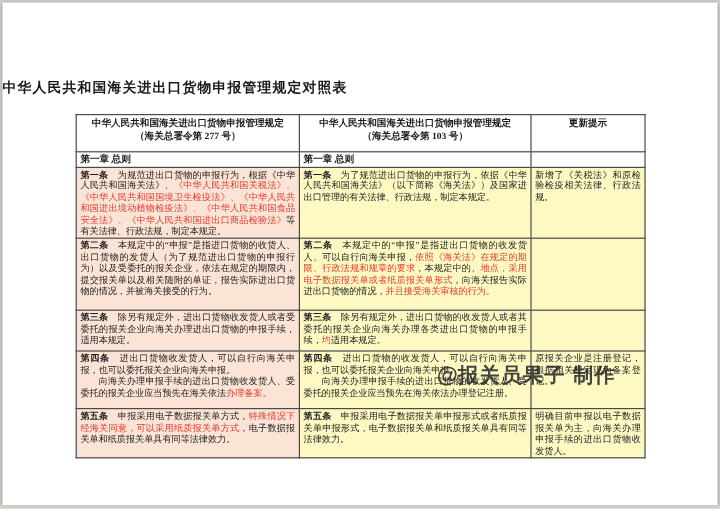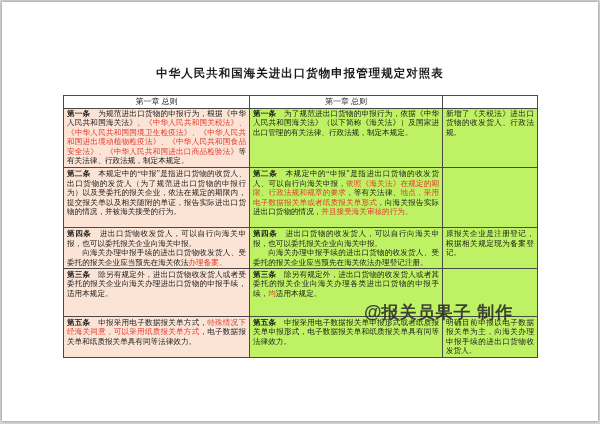--- a/index.html
+++ b/index.html
@@ -9,21 +9,21 @@
     font-family:"Liberation Serif","DejaVu Serif",serif;
     position:relative;overflow:hidden;
   }
   .page{
     position:absolute;left:2px;top:2px;right:2px;bottom:3px;
     background:#ffffff;
     box-shadow:0 0 3px rgba(0,0,0,.35);
   }
   .title{
     position:absolute;top:64px;left:0;right:0;
-    margin:0;text-align:center;
+    margin:0;text-align:left;
     font-size:11.5px;font-weight:bold;color:#1a1a1a;
     letter-spacing:1px;
   }
   table.cmp{
     position:absolute;left:61px;top:93px;
     width:474px;
     border-collapse:collapse;table-layout:fixed;
     font-size:7.6px;line-height:9.4px;color:#1a1a1a;
   }
   table.cmp col.c1{width:186px;}
@@ -33,27 +33,27 @@
     border:1px solid #4a4a4a;
     vertical-align:top;
     padding:1px 3px;
   }
   thead th{
     font-size:8px;line-height:11px;font-weight:bold;
     text-align:center;vertical-align:middle;height:28px;
     background:#ffffff;
   }
   tr.chapter td{
-    height:10px;text-align:center;font-weight:normal;
+    height:10px;font-weight:bold;
     font-size:8px;line-height:10px;vertical-align:middle;
     background:#ffffff;
   }
-  tbody td{background:#bef264;text-align:justify;}
+  tbody td{background:#fef9c3;text-align:justify;}
   tbody td.old-cell{background:#fbe3d5;}
-  tbody tr:nth-child(1) td{height:54px;font-family:Liberation Mono, monospace;}
+  tbody tr:nth-child(1) td{height:54px;}
   tbody tr:nth-child(2) td{height:57px;}
   tbody tr:nth-child(3) td{height:31px;}
   tbody tr:nth-child(4) td{height:45px;}
   tbody tr:nth-child(5) td{height:33px;margin-left:32px;}
   tbody p{margin:0;padding:0;}
   tbody p.indent{text-indent:2em;}
   .b{font-weight:bold;}
   .r{color:#e23b2e;}
   .watermark{
     position:absolute;left:362px;top:299px;
@@ -71,68 +71,79 @@
 <div class="page">
   <h1 class="title">中华人民共和国海关进出口货物申报管理规定对照表</h1>
 
   <table class="cmp">
     <colgroup>
         <col class="c1">
         <col class="c2">
         <col class="c3">
       </colgroup>
     <thead>
+      <tr>
+        <th>
+          <div>中华人民共和国海关进出口货物申报管理规定</div>
+          <div>（海关总署令第 277 号）</div>
+        </th>
+        <th>
+          <div>中华人民共和国海关进出口货物申报管理规定</div>
+          <div>（海关总署令第 103 号）</div>
+        </th>
+        <th>更新提示</th>
+      </tr>
       <tr class="chapter">
         <td>第一章 总则</td>
         <td>第一章 总则</td>
         <td></td>
       </tr>
     </thead>
     <tbody id="rows">
         <tr>
           <td class="old-cell">
             <p><span class="b">第一条　</span><span>为规范进出口货物的申报行为，根据《中华人民共和国海关法》、</span><span class="r">《中华人民共和国关税法》、《中华人民共和国国境卫生检疫法》、《中华人民共和国进出境动植物检疫法》、《中华人民共和国食品安全法》、《中华人民共和国进出口商品检验法》</span><span>等有关法律、行政法规，制定本规定。</span></p>
           </td>
           <td>
             <p><span class="b">第一条　</span><span>为了规范进出口货物的申报行为，依据《中华人民共和国海关法》（以下简称《海关法》）及国家进出口管理的有关法律、行政法规，制定本规定。</span></p>
           </td>
           <td>
-            <p><span>新增了《关税法》进出口货物的收发货人、行政法规。</span></p>
+            <p><span>新增了《关税法》和原检验检疫相关法律、行政法规。</span></p>
           </td>
         </tr>
         <tr>
           <td class="old-cell">
             <p><span class="b">第二条　</span><span>本规定中的“申报”是指进口货物的收货人、出口货物的发货人（为了规范进出口货物的申报行为）以及受委托的报关企业，依法在规定的期限内，提交报关单以及相关随附的单证，报告实际进出口货物的情况，并被海关接受的行为。</span></p>
           </td>
           <td>
-            <p><span class="b">第二条　</span><span>本规定中的“申报”是指进出口货物的收发货人、可以自行向海关申报，</span><span class="r">依照《海关法》在规定的期限、行政法规和规章的要求</span><span>，等有关法律、</span><span class="r">地点，采用电子数据报关单或者纸质报关单形式</span><span>，向海关报告实际进出口货物的情况，</span><span class="r">并且接受海关审核的行为。</span></p>
+            <p><span class="b">第二条　</span><span>本规定中的“申报”是指进出口货物的收发货人、可以自行向海关申报，</span><span class="r">依照《海关法》在规定的期限、行政法规和规章的要求</span><span>，本规定中的、</span><span class="r">地点，采用电子数据报关单或者纸质报关单形式</span><span>，向海关报告实际进出口货物的情况，</span><span class="r">并且接受海关审核的行为。</span></p>
+          </td>
+          <td></td>
+        </tr>
+        <tr>
+          <td class="old-cell">
+            <p><span class="b">第三条　</span><span>除另有规定外，进出口货物收发货人或者受委托的报关企业向海关办理进出口货物的申报手续，适用本规定。</span></p>
+          </td>
+          <td>
+            <p><span class="b">第三条　</span><span>除另有规定外，进出口货物的收发货人或者其委托的报关企业向海关办理各类进出口货物的申报手续，</span><span class="r">均</span><span>适用本规定。</span></p>
           </td>
           <td></td>
         </tr>
         <tr>
           <td class="old-cell">
             <p><span class="b">第四条　</span><span>进出口货物收发货人，可以自行向海关申报，也可以委托报关企业向海关申报。</span></p>
             <p class="indent"><span>向海关办理申报手续的进出口货物收发货人、受委托的报关企业应当预先在海关依法</span><span class="r">办理备案。</span></p>
           </td>
           <td>
             <p><span class="b">第四条　</span><span>进出口货物的收发货人，可以自行向海关申报，也可以委托报关企业向海关申报。</span></p>
             <p class="indent"><span>向海关办理申报手续的进出口货物的收发货人、受委托的报关企业应当预先在海关依法办理登记注册。</span></p>
           </td>
           <td>
             <p><span>原报关企业是注册登记，根据相关规定现为备案登记。</span></p>
           </td>
-        </tr>
-        <tr>
-          <td class="old-cell">
-            <p><span class="b">第三条　</span><span>除另有规定外，进出口货物收发货人或者受委托的报关企业向海关办理进出口货物的申报手续，适用本规定。</span></p>
-          </td>
-          <td>
-            <p><span class="b">第三条　</span><span>除另有规定外，进出口货物的收发货人或者其委托的报关企业向海关办理各类进出口货物的申报手续，</span><span class="r">均</span><span>适用本规定。</span></p>
-          </td>
-          <td></td>
         </tr>
         <tr>
           <td class="old-cell">
             <p><span class="b">第五条　</span><span>申报采用电子数据报关单方式，</span><span class="r">特殊情况下经海关同意，可以采用纸质报关单方式</span><span>，电子数据报关单和纸质报关单具有同等法律效力。</span></p>
           </td>
           <td>
             <p><span class="b">第五条　</span><span>申报采用电子数据报关单申报形式或者纸质报关单申报形式，电子数据报关单和纸质报关单具有同等法律效力。</span></p>
           </td>
           <td>
             <p><span>明确目前申报以电子数据报关单为主，向海关办理申报手续的进出口货物收发货人。</span></p>

